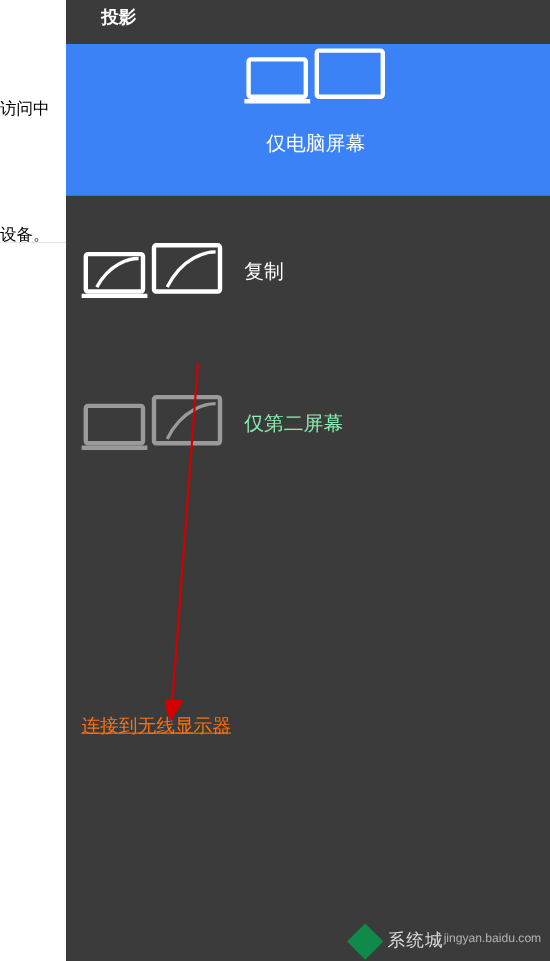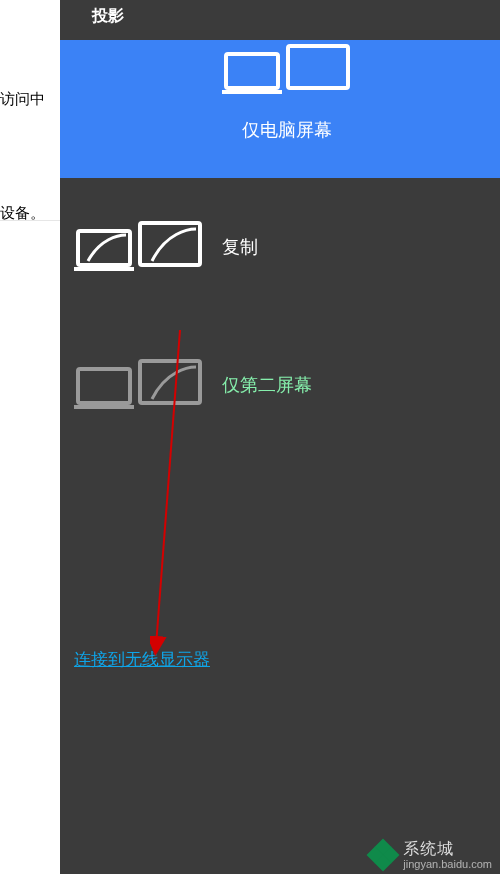--- a/index.html
+++ b/index.html
@@ -47,21 +47,21 @@
     }
     .option.selected { background: #3b82f6; flex-direction: column; }
     .icon-wrap { width: 130px; height: 60px; display:flex; align-items:center; justify-content:center; }
     .label { font-size: 18px; color: #fff; font-weight: 300; }
     .option.dim .label { color: #86efac; }
     .connect-link {
       position: absolute;
       left: 14px;
       top: 648px;
       font-size: 17px;
-      color: #0ea5e9;
+      color: #f97316;
       text-decoration: underline;
       cursor: pointer;
       font-weight: 300;
     }
     .arrow {
       position: absolute;
       pointer-events: none;
       z-index: 50;
     }
     .watermark {
@@ -71,21 +71,21 @@
       font-size: 12px;
       color: rgba(255,255,255,0.6);
       z-index: 40;
     }
     .wm-logo { width:28px; height:28px; position:relative; }
     .wm-logo .sq { position:absolute; width:12px; height:12px; background:#0f8a4a; transform:rotate(45deg); }
     .wm-logo .s1 { left:8px; top:0; }
     .wm-logo .s2 { left:16px; top:8px; }
     .wm-logo .s3 { left:0; top:8px; }
     .wm-logo .s4 { left:8px; top:16px; }
-    .wm-text { display:flex; flex-direction:column; line-height:1.1; font-size:11px; }
+    .wm-text { display:flex; flex-direction:row; line-height:1.1; font-size:11px; }
     .wm-text .main { font-size:16px; color:#ddd; letter-spacing:1px;}
   </style>
 </head>
 <body>
 
 <div class="bg-left">
   <div class="bg-text1">访问中</div>
   <div class="bg-text2">设备。</div>
   <div class="bg-divider"></div>
 </div>

